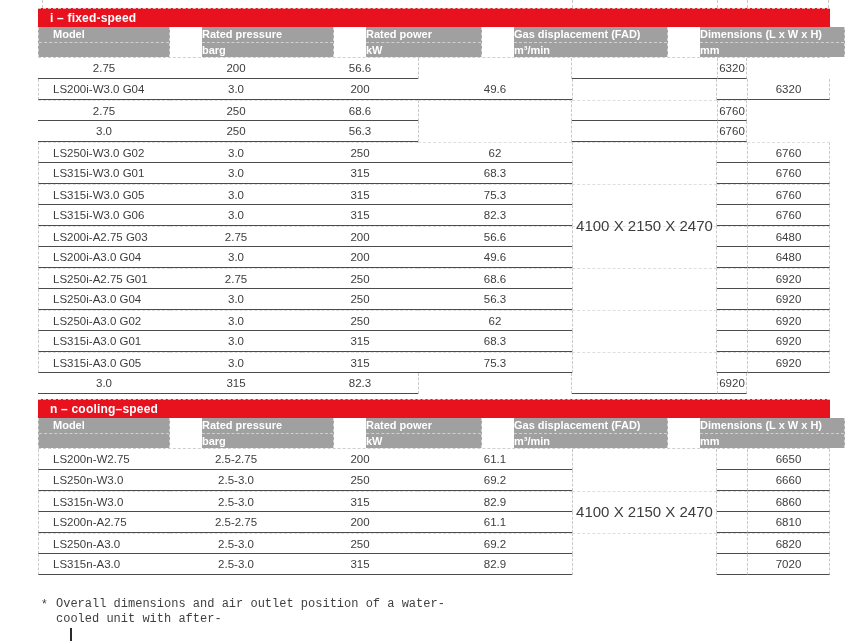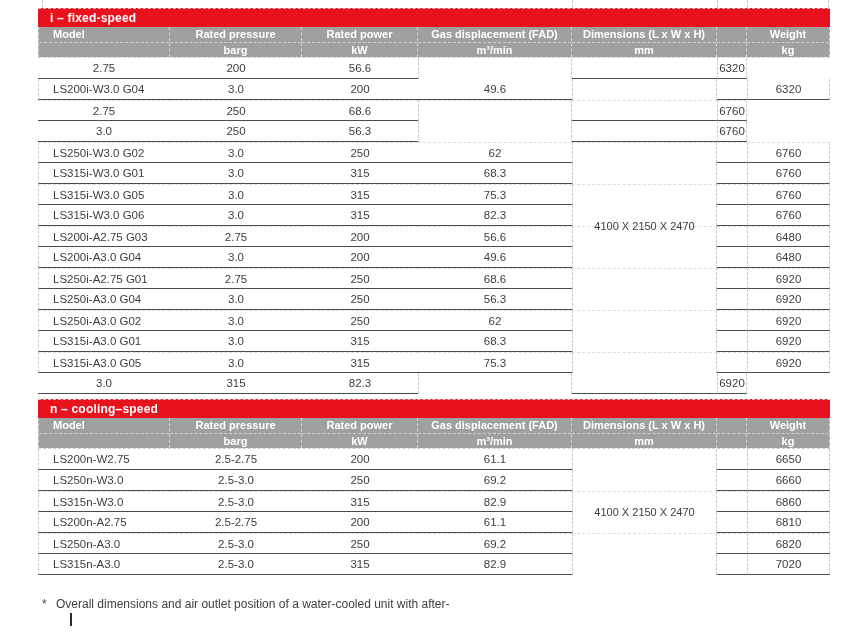--- a/index.html
+++ b/index.html
@@ -18,23 +18,23 @@
     display: flex; align-items: center; padding-left: 12px;
     font-size: 12px; font-weight: bold; letter-spacing: 0.2px;
     border-top: 1px dashed #e0bcbc;
   }
 
   .grid7 { display: grid; grid-template-columns: 132px 132px 116px 154px 145px 30px 83px; }
 
   
   .header-row .hcell { background: #a0a0a0; border-right: 1px dashed #d6d6d6; }
   .header-row .hcell:first-child { border-left: 1px dashed #d6d6d6; }
-  .header-row { border-bottom: 1px dashed #cfcfcf; }
+  .header-row { border-bottom: 1px dashed #cfcfcf; gap: 32px; }
   .h-label, .h-unit {
-    height: 15px; line-height: 15px; text-align: center;
+    height: 15px; line-height: 15px; 
     color: #fff; font-size: 11px; font-weight: bold; white-space: nowrap; overflow: hidden;
   }
   .h-unit { border-top: 1px dashed #d0d0d0; }
   .hcell.model .h-label { text-align: left; padding-left: 14px; }
 
   
   .data-row { height: 21px; }
   .data-row .cell {
     font-size: 11.5px; color: #3d3d3d; line-height: 20px;
     text-align: center; white-space: nowrap; overflow: hidden;
@@ -44,32 +44,32 @@
   .cell.c-dims { border-left: 1px dashed #c9c9c9; border-right: 1px dashed #c9c9c9; }
   .cell.c-spacer { border-bottom: 1px solid #4b4b4b; }
   .cell.c-weight { border-bottom: 1px solid #4b4b4b; border-left: 1px dashed #c9c9c9; border-right: 1px dashed #c9c9c9; }
   
   .rows .data-row:nth-child(odd):not(:first-child) .cell { border-top: 1px dashed #dedede; }
 
   
   .dims-overlay {
     position: absolute; left: 534px; width: 145px; top: 50px; bottom: 1px;
     display: flex; align-items: center; justify-content: center;
-    font-size: 11px; color: #3d3d3d; pointer-events: none; white-space: nowrap;
+    font-size: 15px; color: #3d3d3d; pointer-events: none; white-space: nowrap;
   }
 
   .section-2 { margin-top: 5px; }
 
   
   .footnote {
     margin-top: 22px; margin-left: 4px; display: flex;
     font-size: 12px; color: #3f3f3f; line-height: 15px;
   }
   .fn-marker { width: 14px; flex: 0 0 14px; }
-  .fn-text { max-width: 430px; }
+  .fn-text { max-width: 430px; font-family: Liberation Mono, monospace; }
   .cursor { display: inline-block; width: 1.5px; height: 13px; background: #2b2b2b;
             margin-left: 14px; vertical-align: text-bottom; }
 </style>
 </head>
 <body>
 
 <div class="canvas">
   <div class="doc">
 
     <div class="top-strip">

